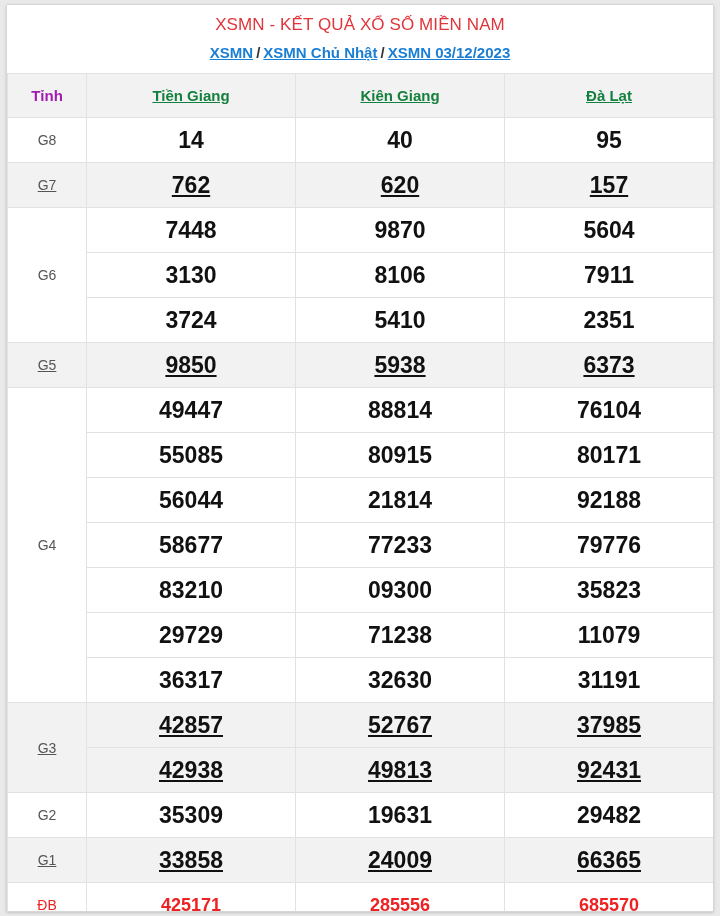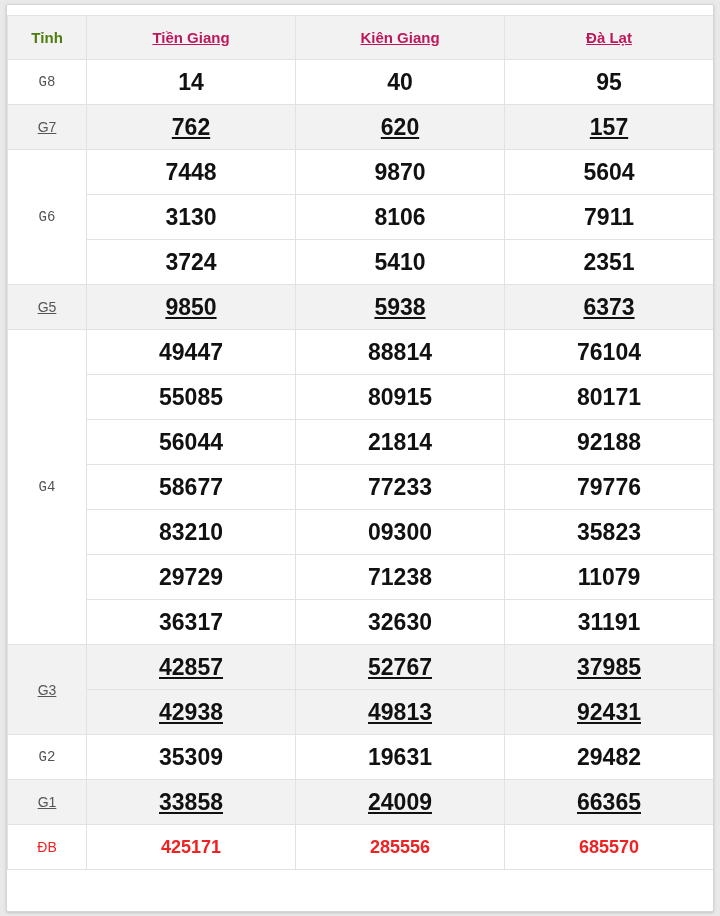--- a/index.html
+++ b/index.html
@@ -76,25 +76,25 @@
     padding: 0;
     text-align: center;
     vertical-align: middle;
   }
   table.res th {
     height: 43px;
     background: #f2f2f2;
     font-size: 15px;
   }
   th.prize-head {
-    color: #4d7c0f;
+    color: #a21caf;
     font-weight: bold;
   }
   th.prov-head a {
-    color: #be185d;
+    color: #15803d;
     text-decoration: underline;
     font-weight: bold;
     font-size: 15px;
     margin-top: 18px;
   }
 
   td.prize {
     color: #555555;
     font-size: 14px;
     font-weight: 400;
@@ -104,21 +104,21 @@
     color: #111111;
     font-size: 23px;
     font-weight: bold;
     height: 44px;
   }
 
   tr.band-alt td { background: #f2f2f2; text-decoration: underline; }
   tr.band-norm td { background: #ffffff; }
 
   td.prize.alt { background: #f2f2f2; }
-  td.prize.norm { background: #ffffff; font-family: Liberation Mono, monospace; }
+  td.prize.norm { background: #ffffff; }
 
   
   td.prize-db {
     color: #ee2222;
     font-size: 14px;
     font-weight: 400;
     background: #ffffff;
   }
   td.num-db {
     color: #ee2222;
@@ -126,20 +126,26 @@
     font-weight: bold;
     background: #ffffff;
     height: 44px;
   }
 </style>
 </head>
 <body>
 
 <div class="card">
 
+  <div class="head">
+    <div class="title">XSMN - KẾT QUẢ XỔ SỐ MIỀN NAM</div>
+    <div class="crumbs">
+      <a href="#">XSMN</a><span class="crumb-sep">/</span><a href="#">XSMN Chủ Nhật</a><span class="crumb-sep">/</span><a href="#">XSMN 03/12/2023</a>
+    </div>
+  </div>
 
   <table class="res">
     <colgroup>
       <col class="c-prize">
       <col class="c-prov">
       <col class="c-prov">
       <col class="c-prov">
     </colgroup>
     <thead>
       <tr>

